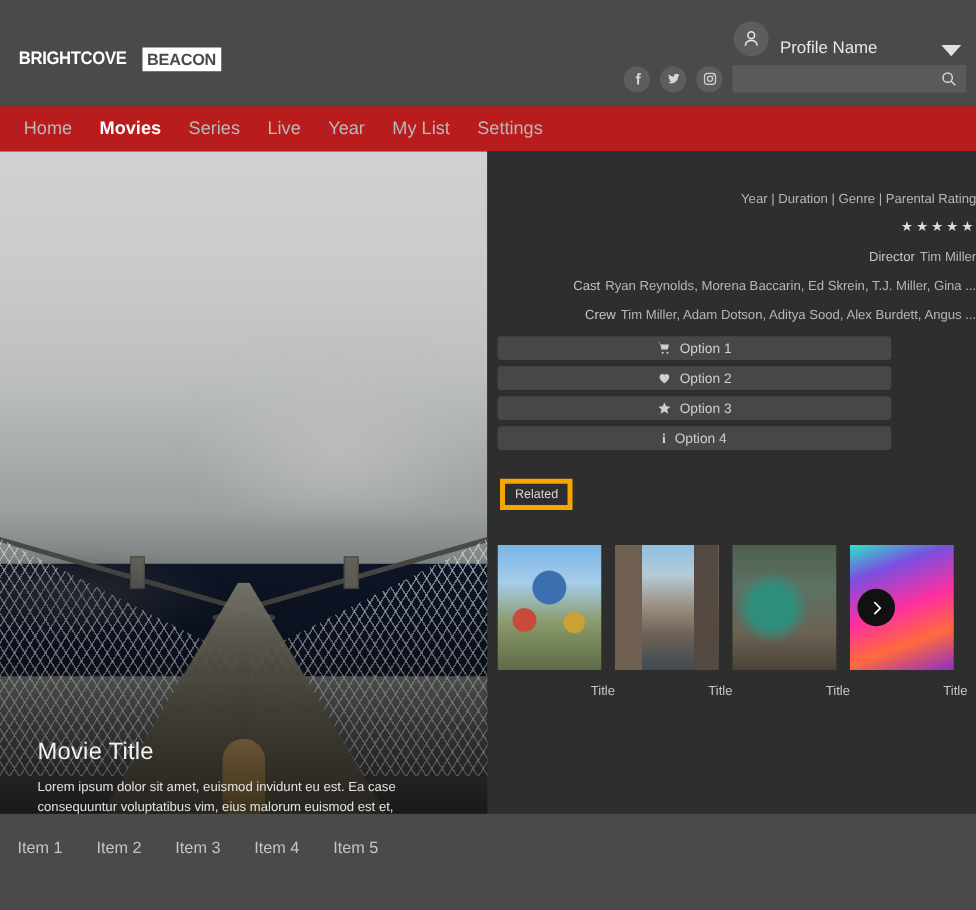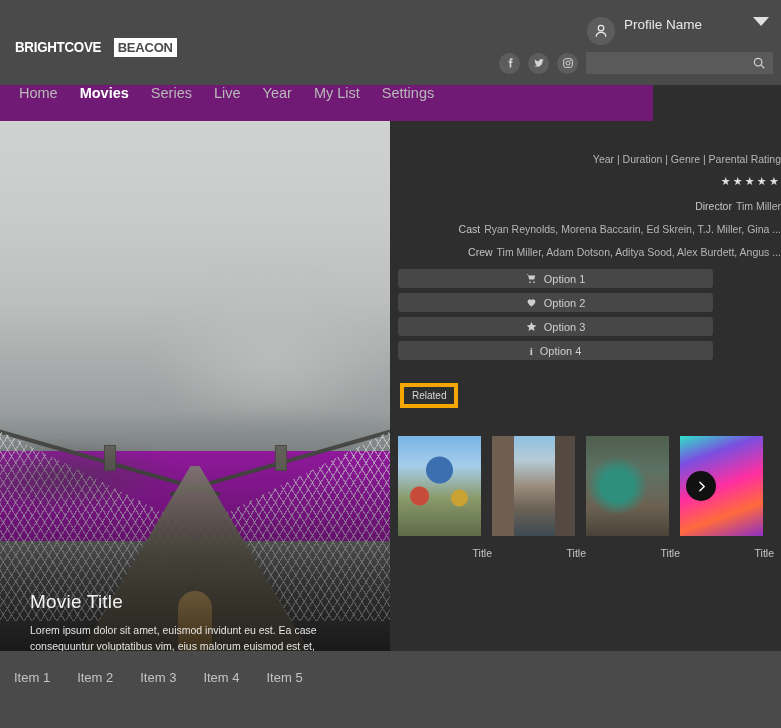--- a/index.html
+++ b/index.html
@@ -39,21 +39,21 @@
     font-size: 13px;
     line-height: 19px;
     padding: 0 4px;
     margin-left: 5px;
     letter-spacing: -0.2px;
     position: relative;
   }
 
   .profile-row {
     position: absolute; right: 8px; top: 17px;
-    display: flex; align-items: flex-start; gap: 9px;
+    display: flex; align-items: flex-end; gap: 9px;
   }
   .profile-avatar {
     width: 28px; height: 28px; border-radius: 50%;
     background: #5d5d5d;
     display: flex; align-items: center; justify-content: center;
   }
   .profile-name { color: #e8e8e8; font-size: 13.5px; }
   .chev-down {
     width: 0; height: 0;
     border-left: 8px solid transparent;
@@ -85,42 +85,42 @@
     width: 100%; height: 100%;
     background: transparent; border: none; outline: none;
     color: #e0e0e0; font-size: 12px;
     padding: 0 26px 0 8px;
     font-family: "Liberation Sans", sans-serif;
   }
 
   
   .nav {
     position: absolute; left: 0; top: 85px;
-    width: 653px; height: 36px;
-    background: #701a75;
-    display: flex; align-items: flex-start;
+    width: 781px; height: 36px;
+    background: #b91c1c;
+    display: flex; align-items: center;
     padding-left: 19px;
     gap: 22px;
   }
   .nav-item {
     color: #b9b9b9;
     font-size: 14.5px;
     cursor: pointer;
   }
   .nav-item.active { color: #ffffff; font-weight: bold; }
 
   
   .main { position: absolute; left: 0; top: 121px; width: 781px; height: 530px; display: flex; }
 
   
   .hero {
     position: relative;
     width: 390px; height: 556px;
     overflow: hidden;
-    background: #a21caf;
+    background: #0f172a;
   }
   .hero-photo { position: absolute; inset: 0; }
   .sky {
     position: absolute; left: 0; top: 0; width: 390px; height: 330px;
     background: linear-gradient(180deg, #d0d2d1 0%, #c9cbca 30%, #bcbfbe 55%, #a4a8a8 78%, #8e9393 100%);
   }
   .cloud-a {
     position: absolute; left: -20px; top: 320px; width: 200px; height: 70px;
     background: radial-gradient(ellipse at 40% 50%, rgba(70,72,70,.55), rgba(120,122,120,0) 70%);
     filter: blur(6px);

